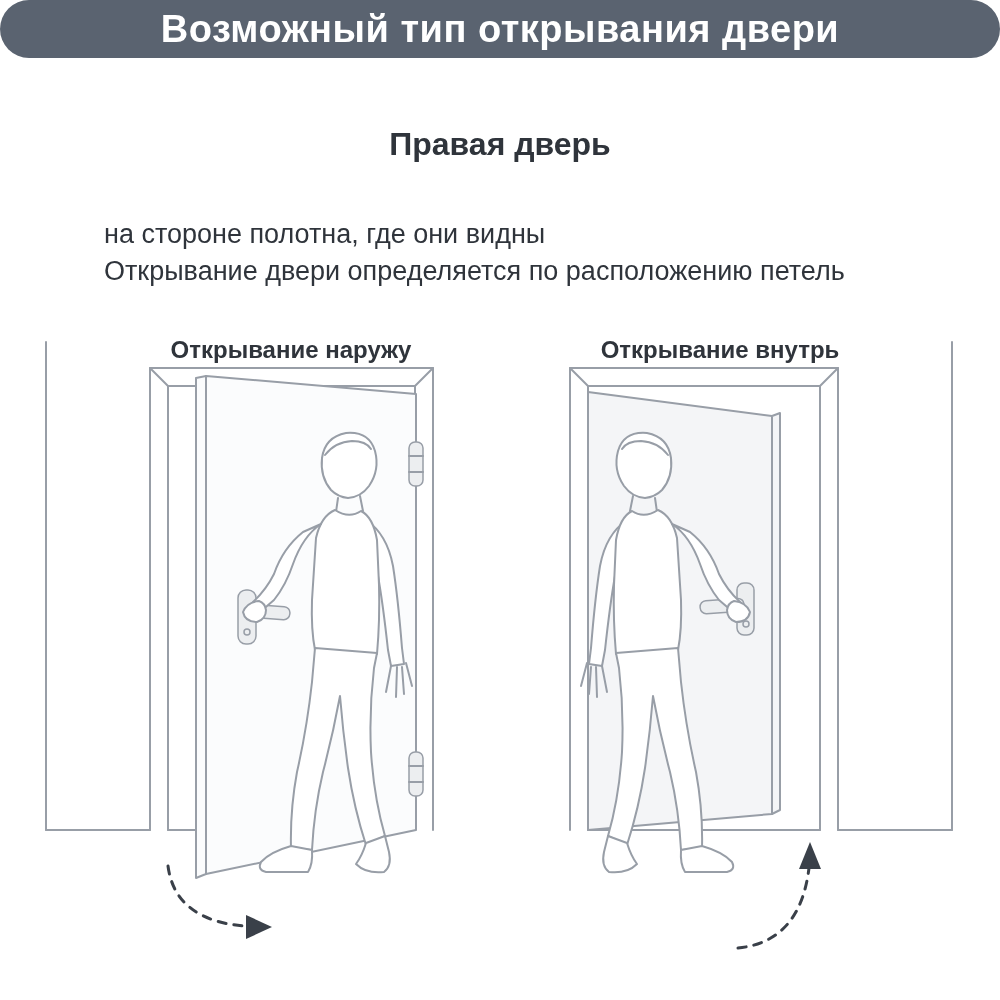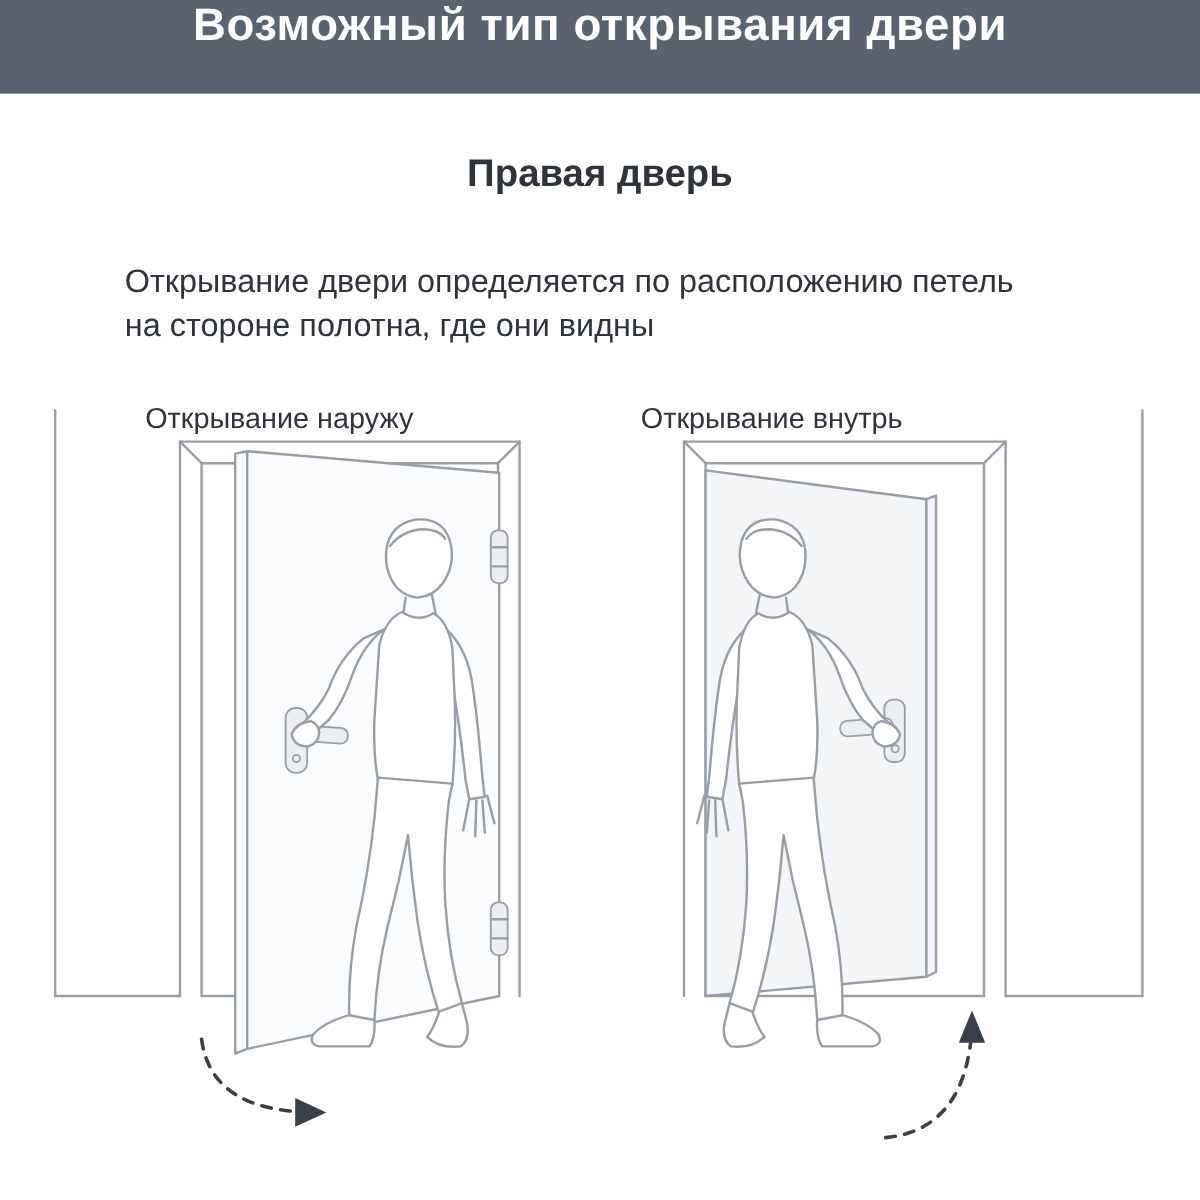--- a/index.html
+++ b/index.html
@@ -5,34 +5,34 @@
   :root{
     --header_bg:#5a6370;
     --text_dark:#2f343b;
     --line_gray:#989ea7;
     --arrow_dark:#3a4049;
   }
   *{margin:0;padding:0;box-sizing:border-box;}
   body{width:1000px;height:1000px;background:#fff;font-family:"Liberation Sans",sans-serif;}
   .page{position:relative;width:1000px;height:1000px;background:#fff;overflow:hidden;}
 
-  .header{position:absolute;top:0;left:0;width:1000px;height:78px;background:var(--header_bg);
-          display:flex;align-items:flex-start;justify-content:center;}
+  .header{position:absolute;top:0;left:0;width:1000px;height:58px;background:var(--header_bg);
+          display:flex;align-items:center;justify-content:center;border-radius:31px;}
   .header h1{color:#fff;font-size:38px;font-weight:bold;letter-spacing:0.5px;}
 
   .page-title{position:absolute;top:126px;left:0;width:1000px;text-align:center;
               font-size:32px;font-weight:bold;color:var(--text_dark);}
 
   .description{position:absolute;top:216px;left:104px;width:860px;
                font-size:27px;line-height:37px;color:var(--text_dark);}
 
-  .panel-label{position:absolute;top:336px;width:340px;text-align:left;
-               font-size:24px;font-weight:normal;color:var(--text_dark);}
+  .panel-label{position:absolute;top:336px;width:340px;text-align:center;
+               font-size:24px;font-weight:bold;color:var(--text_dark);}
   .panel-label.left{left:121px;}
-  .panel-label.right{left:534px;}
+  .panel-label.right{left:550px;}
 
   .scene-svg{position:absolute;top:0;left:0;width:1000px;height:1000px;pointer-events:none;}
 
   .ln{fill:none;stroke:var(--line_gray);stroke-width:2;stroke-linecap:round;stroke-linejoin:round;}
   .shape{fill:#ffffff;stroke:var(--line_gray);stroke-width:2;stroke-linejoin:round;stroke-linecap:round;}
   .leaf{fill:#fbfcfd;stroke:var(--line_gray);stroke-width:2;stroke-linejoin:round;}
   .leaf-dark{fill:#f4f5f7;stroke:var(--line_gray);stroke-width:2;stroke-linejoin:round;}
   .fixture{fill:#eceef0;stroke:var(--line_gray);stroke-width:1.5;}
   .dash{fill:none;stroke:var(--arrow_dark);stroke-width:3;stroke-dasharray:8 8;stroke-linecap:round;}
   .arrowhead{fill:var(--arrow_dark);stroke:none;}
@@ -42,22 +42,22 @@
 
 <div class="page">
 
   <div class="header">
     <h1>Возможный тип открывания двери</h1>
   </div>
 
   <div class="page-title">Правая дверь</div>
 
   <div class="description">
+    <div>на стороне полотна, где они видны</div>
     <div>Открывание двери определяется по расположению петель</div>
-    <div>на стороне полотна, где они видны</div>
   </div>
 
   <div class="panel-label left">Открывание наружу</div>
   <div class="panel-label right">Открывание внутрь</div>
 
   <svg class="scene-svg" viewBox="0 0 1000 1000" xmlns="http://www.w3.org/2000/svg">
 
     <defs>
       <g id="person-shape">
 

